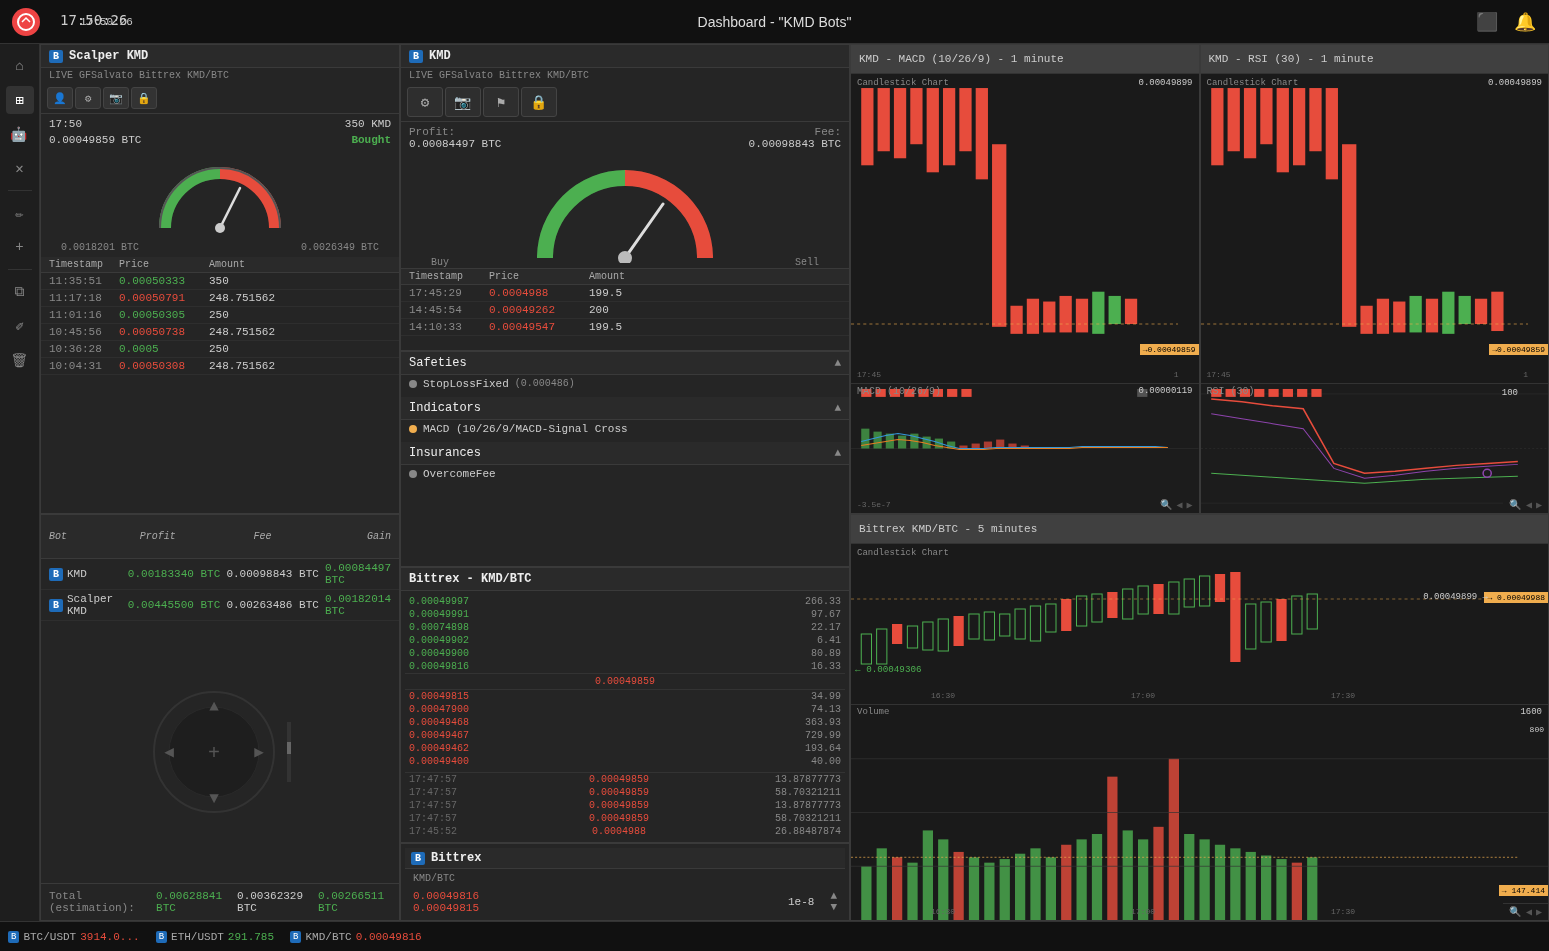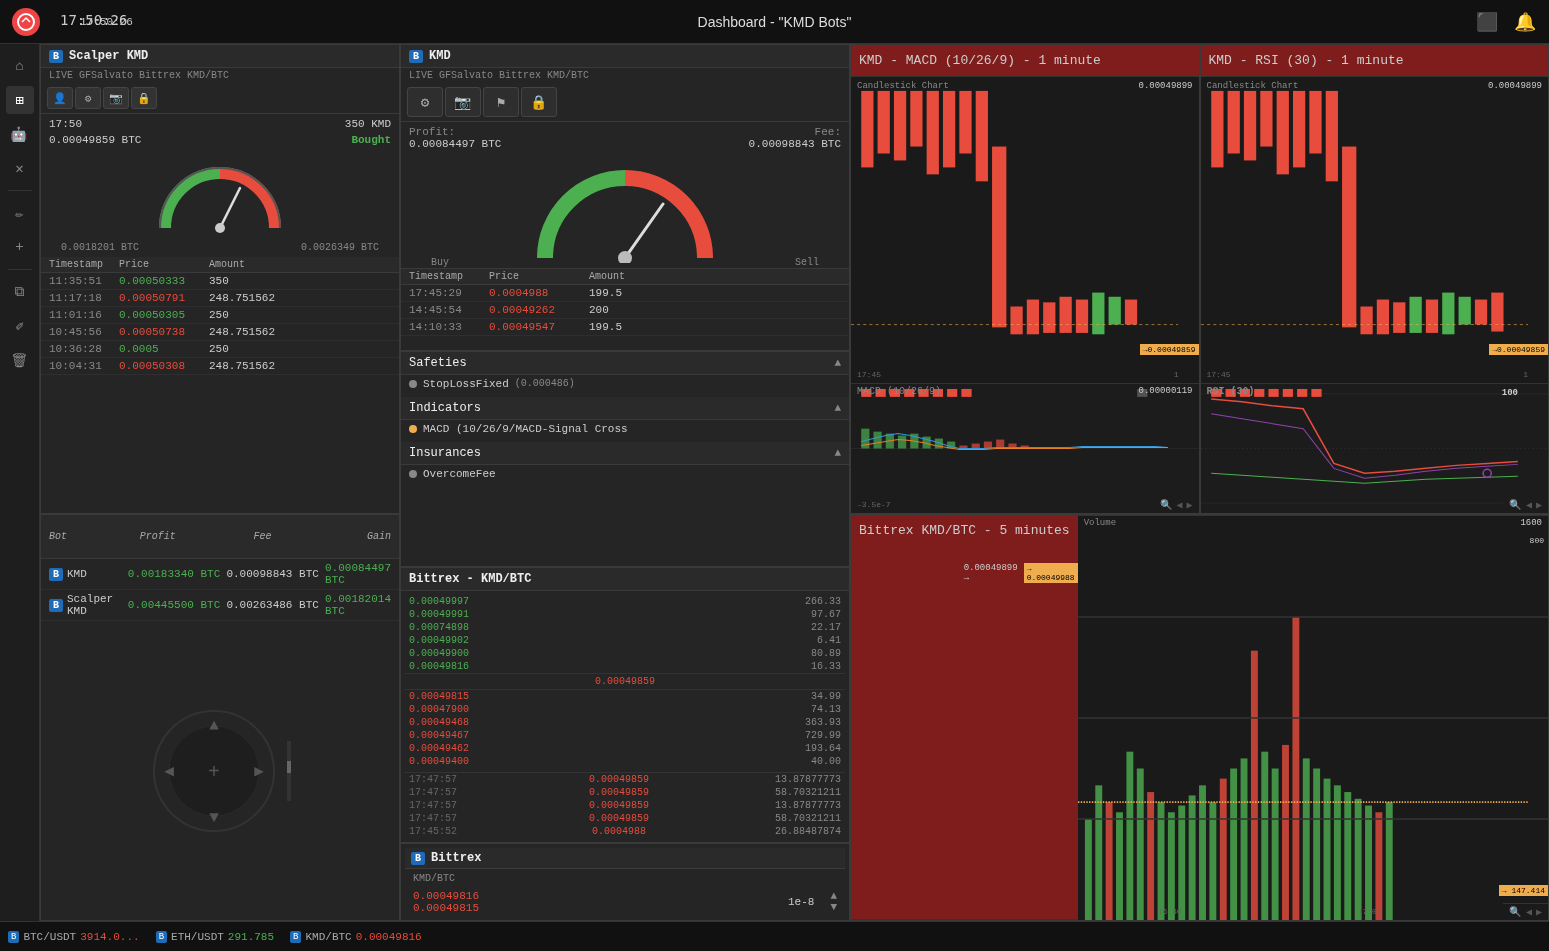--- a/index.html
+++ b/index.html
@@ -315,40 +315,40 @@
 
     .chart-panel {
       flex: 1;
       border: 1px solid #3a3a3a;
       background: #1a1a1a;
       display: flex; flex-direction: column;
     }
     .chart-title {
       padding: 8px 8px;
       color: #ccc;
-      font-size: 13px;
-      background: #7f1d1d;
+      font-size: 11px;
+      background: #404040;
       border-bottom: 1px solid #333;
     }
     .chart-area {
       flex: 1;
       position: relative;
       overflow: hidden;
     }
 
     
     .charts-bottom {
       flex: 1;
       display: flex;
     }
     .chart-panel-wide {
       flex: 1;
       border: 1px solid #3a3a3a;
       background: #1a1a1a;
-      display: flex; flex-direction: row;
+      display: flex; flex-direction: column;
     }
 
     
     .bottom-bar {
       position: absolute;
       bottom: 0; left: 0; right: 0;
       height: 30px;
       background: #111;
       border-top: 1px solid #333;
       display: flex; align-items: center;
@@ -545,20 +545,26 @@
             <text x="65" y="72" text-anchor="middle" fill="#555" font-size="20">+</text>
           </svg>
         </div>
         <div style="margin-left:8px;display:flex;flex-direction:column;gap:4px;">
           <div style="width:4px;height:60px;background:#333;margin:0 auto;position:relative;">
             <div style="position:absolute;top:20px;width:4px;height:12px;background:#666;"></div>
           </div>
         </div>
       </div>
 
+      <div class="total-row">
+        <span class="total-label">Total (estimation):</span>
+        <span class="total-val-green">0.00628841 BTC</span>
+        <span class="total-val">0.00362329 BTC</span>
+        <span class="total-val-green">0.00266511 BTC</span>
+      </div>
     </div>
   </div>
 
   <div class="mid-col">
 
     <div class="kmd-panel panel">
       <div class="panel-header">
         <span class="bot-badge">B</span>
         <span class="panel-title">KMD</span>
       </div>
@@ -896,21 +902,21 @@
             <line x1="0" y1="178" x2="320" y2="178" stroke="#f0ad4e" stroke-width="0.5" stroke-dasharray="3,3"></line>
           </svg>
           <div style="position:absolute;bottom:28px;right:0;background:#f0ad4e;color:#000;font-size:8px;padding:1px 3px;display:flex;align-items:center;">
             <span>→ </span>
               <span>0.00049859</span>
           </div>
           <div style="position:absolute;bottom:4px;left:6px;color:#666;font-size:8px;">17:45</div>
           <div style="position:absolute;bottom:4px;right:20px;color:#666;font-size:8px;">1</div>
         </div>
 
-        <div class="sub-panel" style="height:130px;font-weight:bold;">
+        <div class="sub-panel" style="height:130px;">
           <span class="sub-panel-title">RSI (30)</span>
           <svg style="width:100%;height:100%;" viewBox="0 0 340 130" preserveAspectRatio="none">
 
             <line x1="0" y1="10" x2="340" y2="10" stroke="#333" stroke-width="0.5"></line>
 
             <line x1="0" y1="65" x2="340" y2="65" stroke="#333" stroke-width="0.5" stroke-dasharray="2,2"></line>
 
             <line x1="0" y1="120" x2="340" y2="120" stroke="#333" stroke-width="0.5"></line>
 
             <rect x="10" y="5" width="10" height="8" fill="#e74c3c"></rect>

